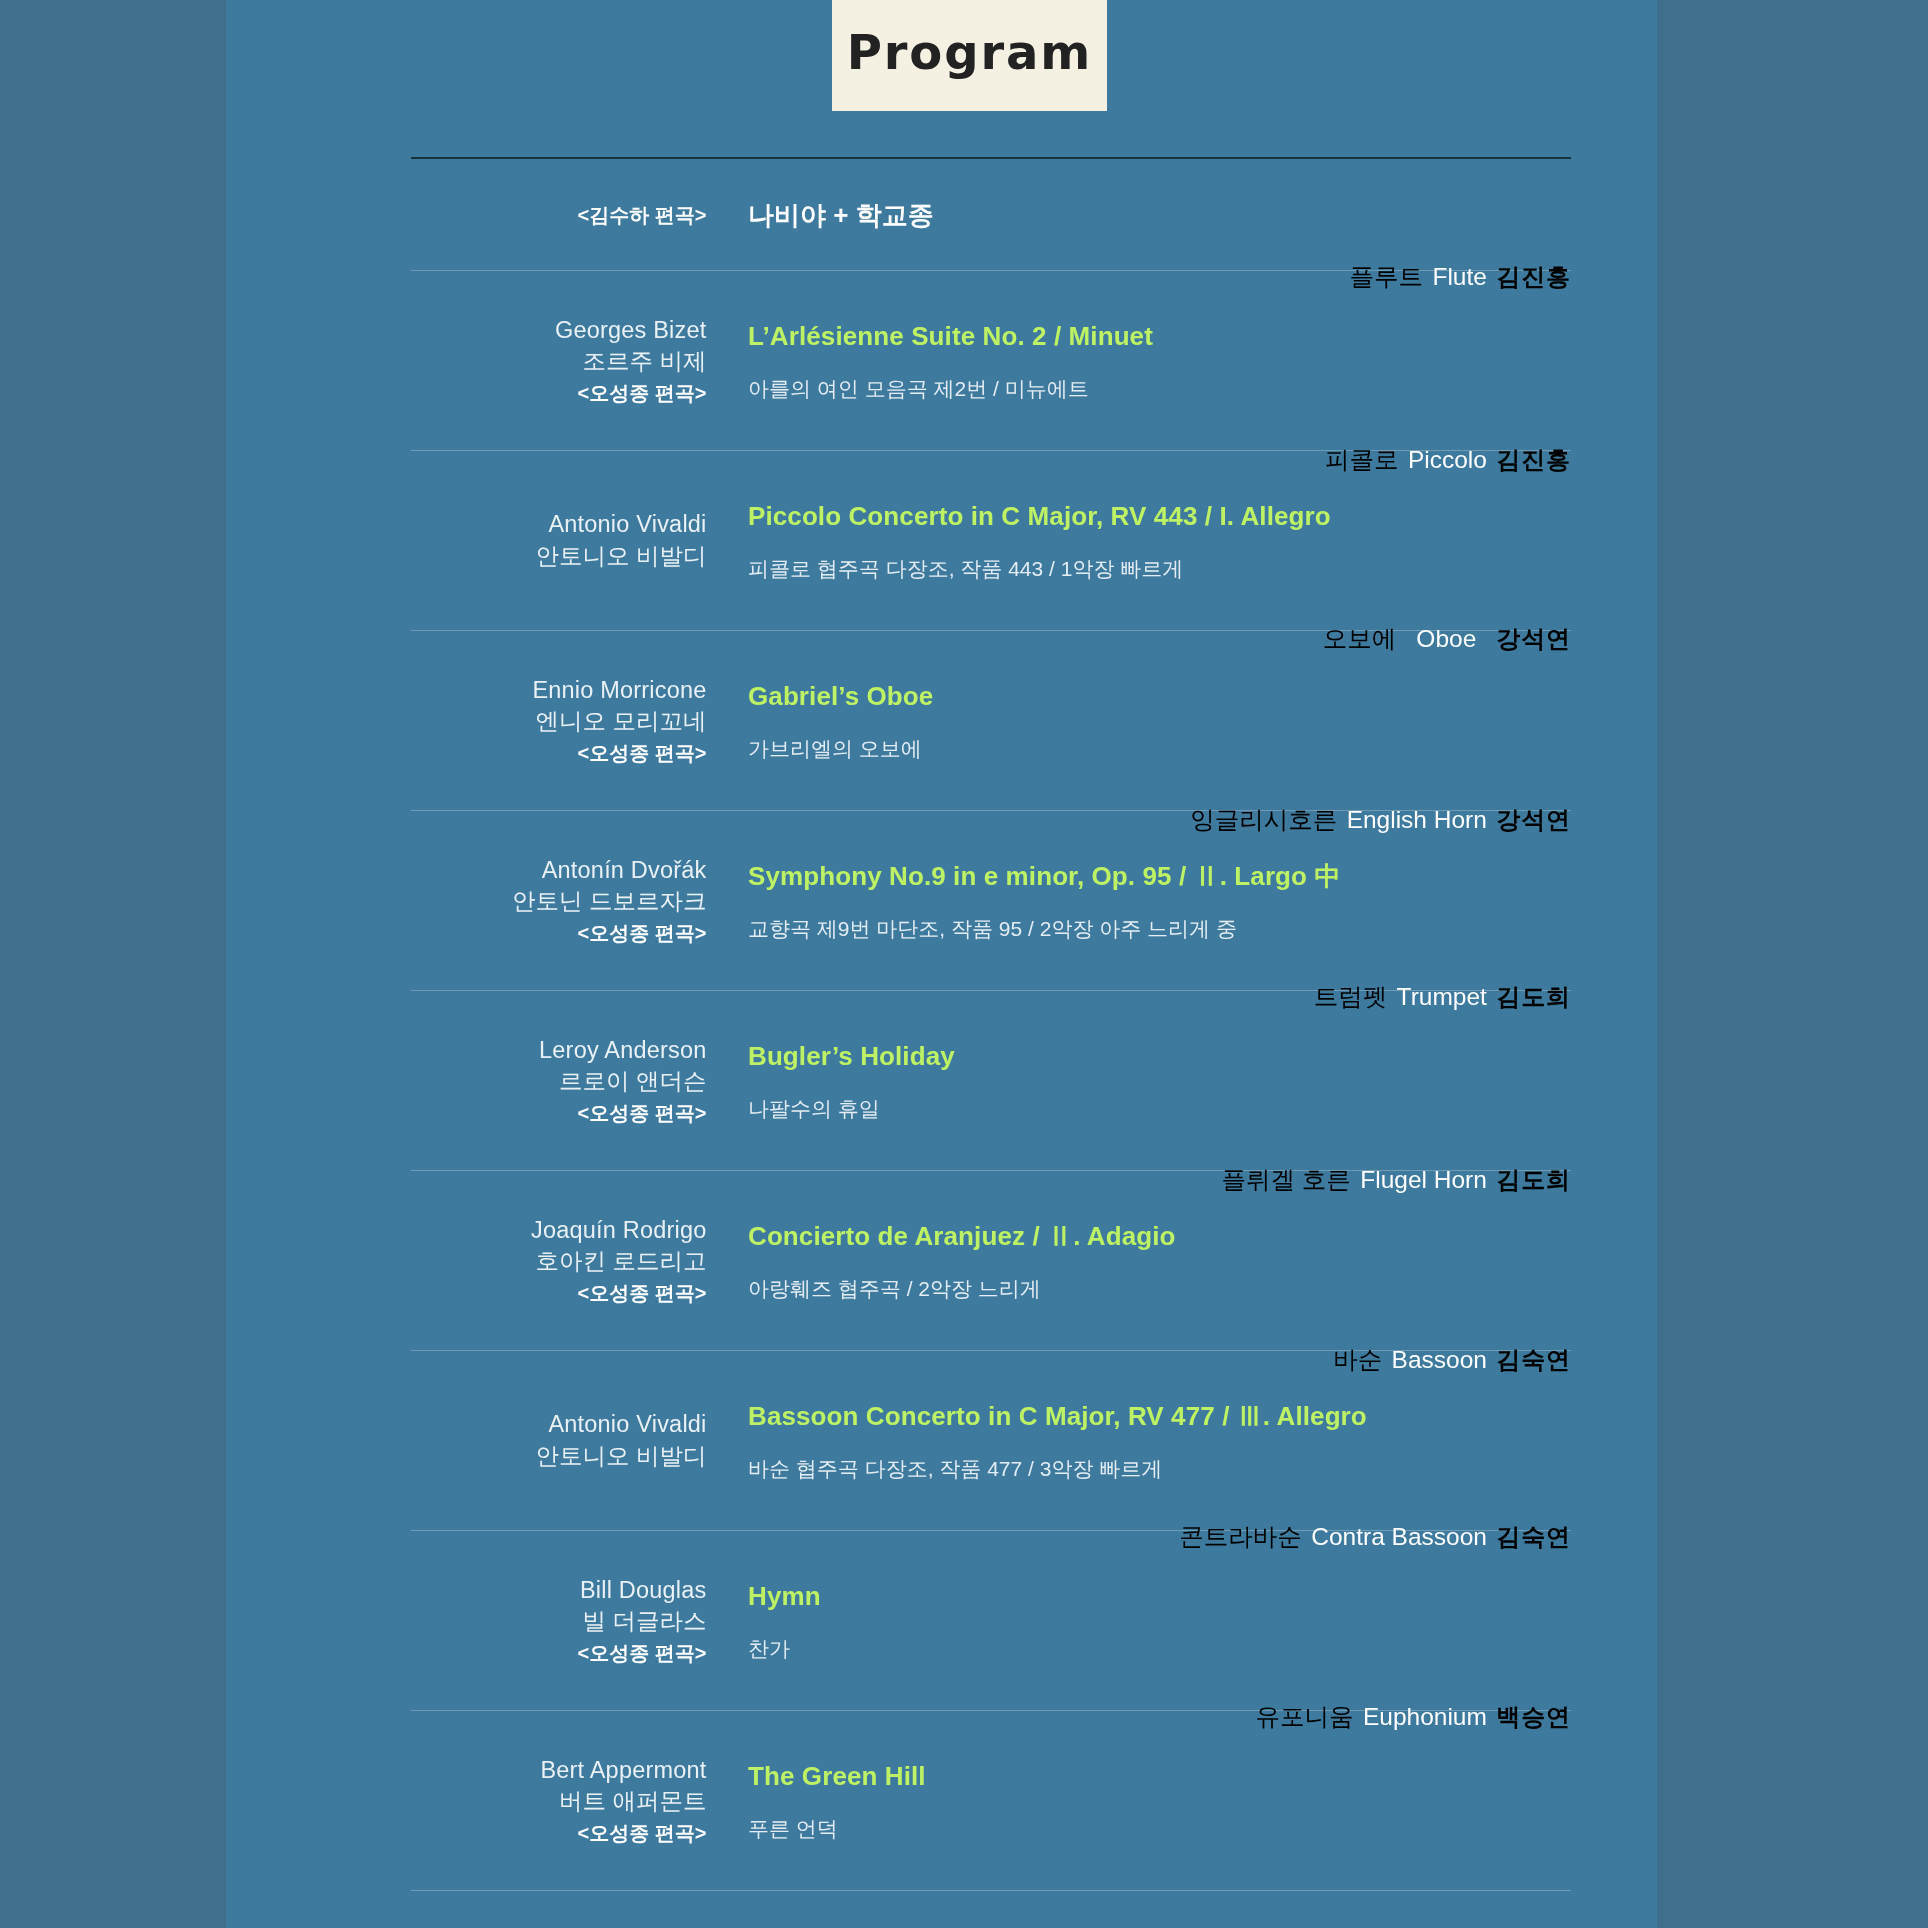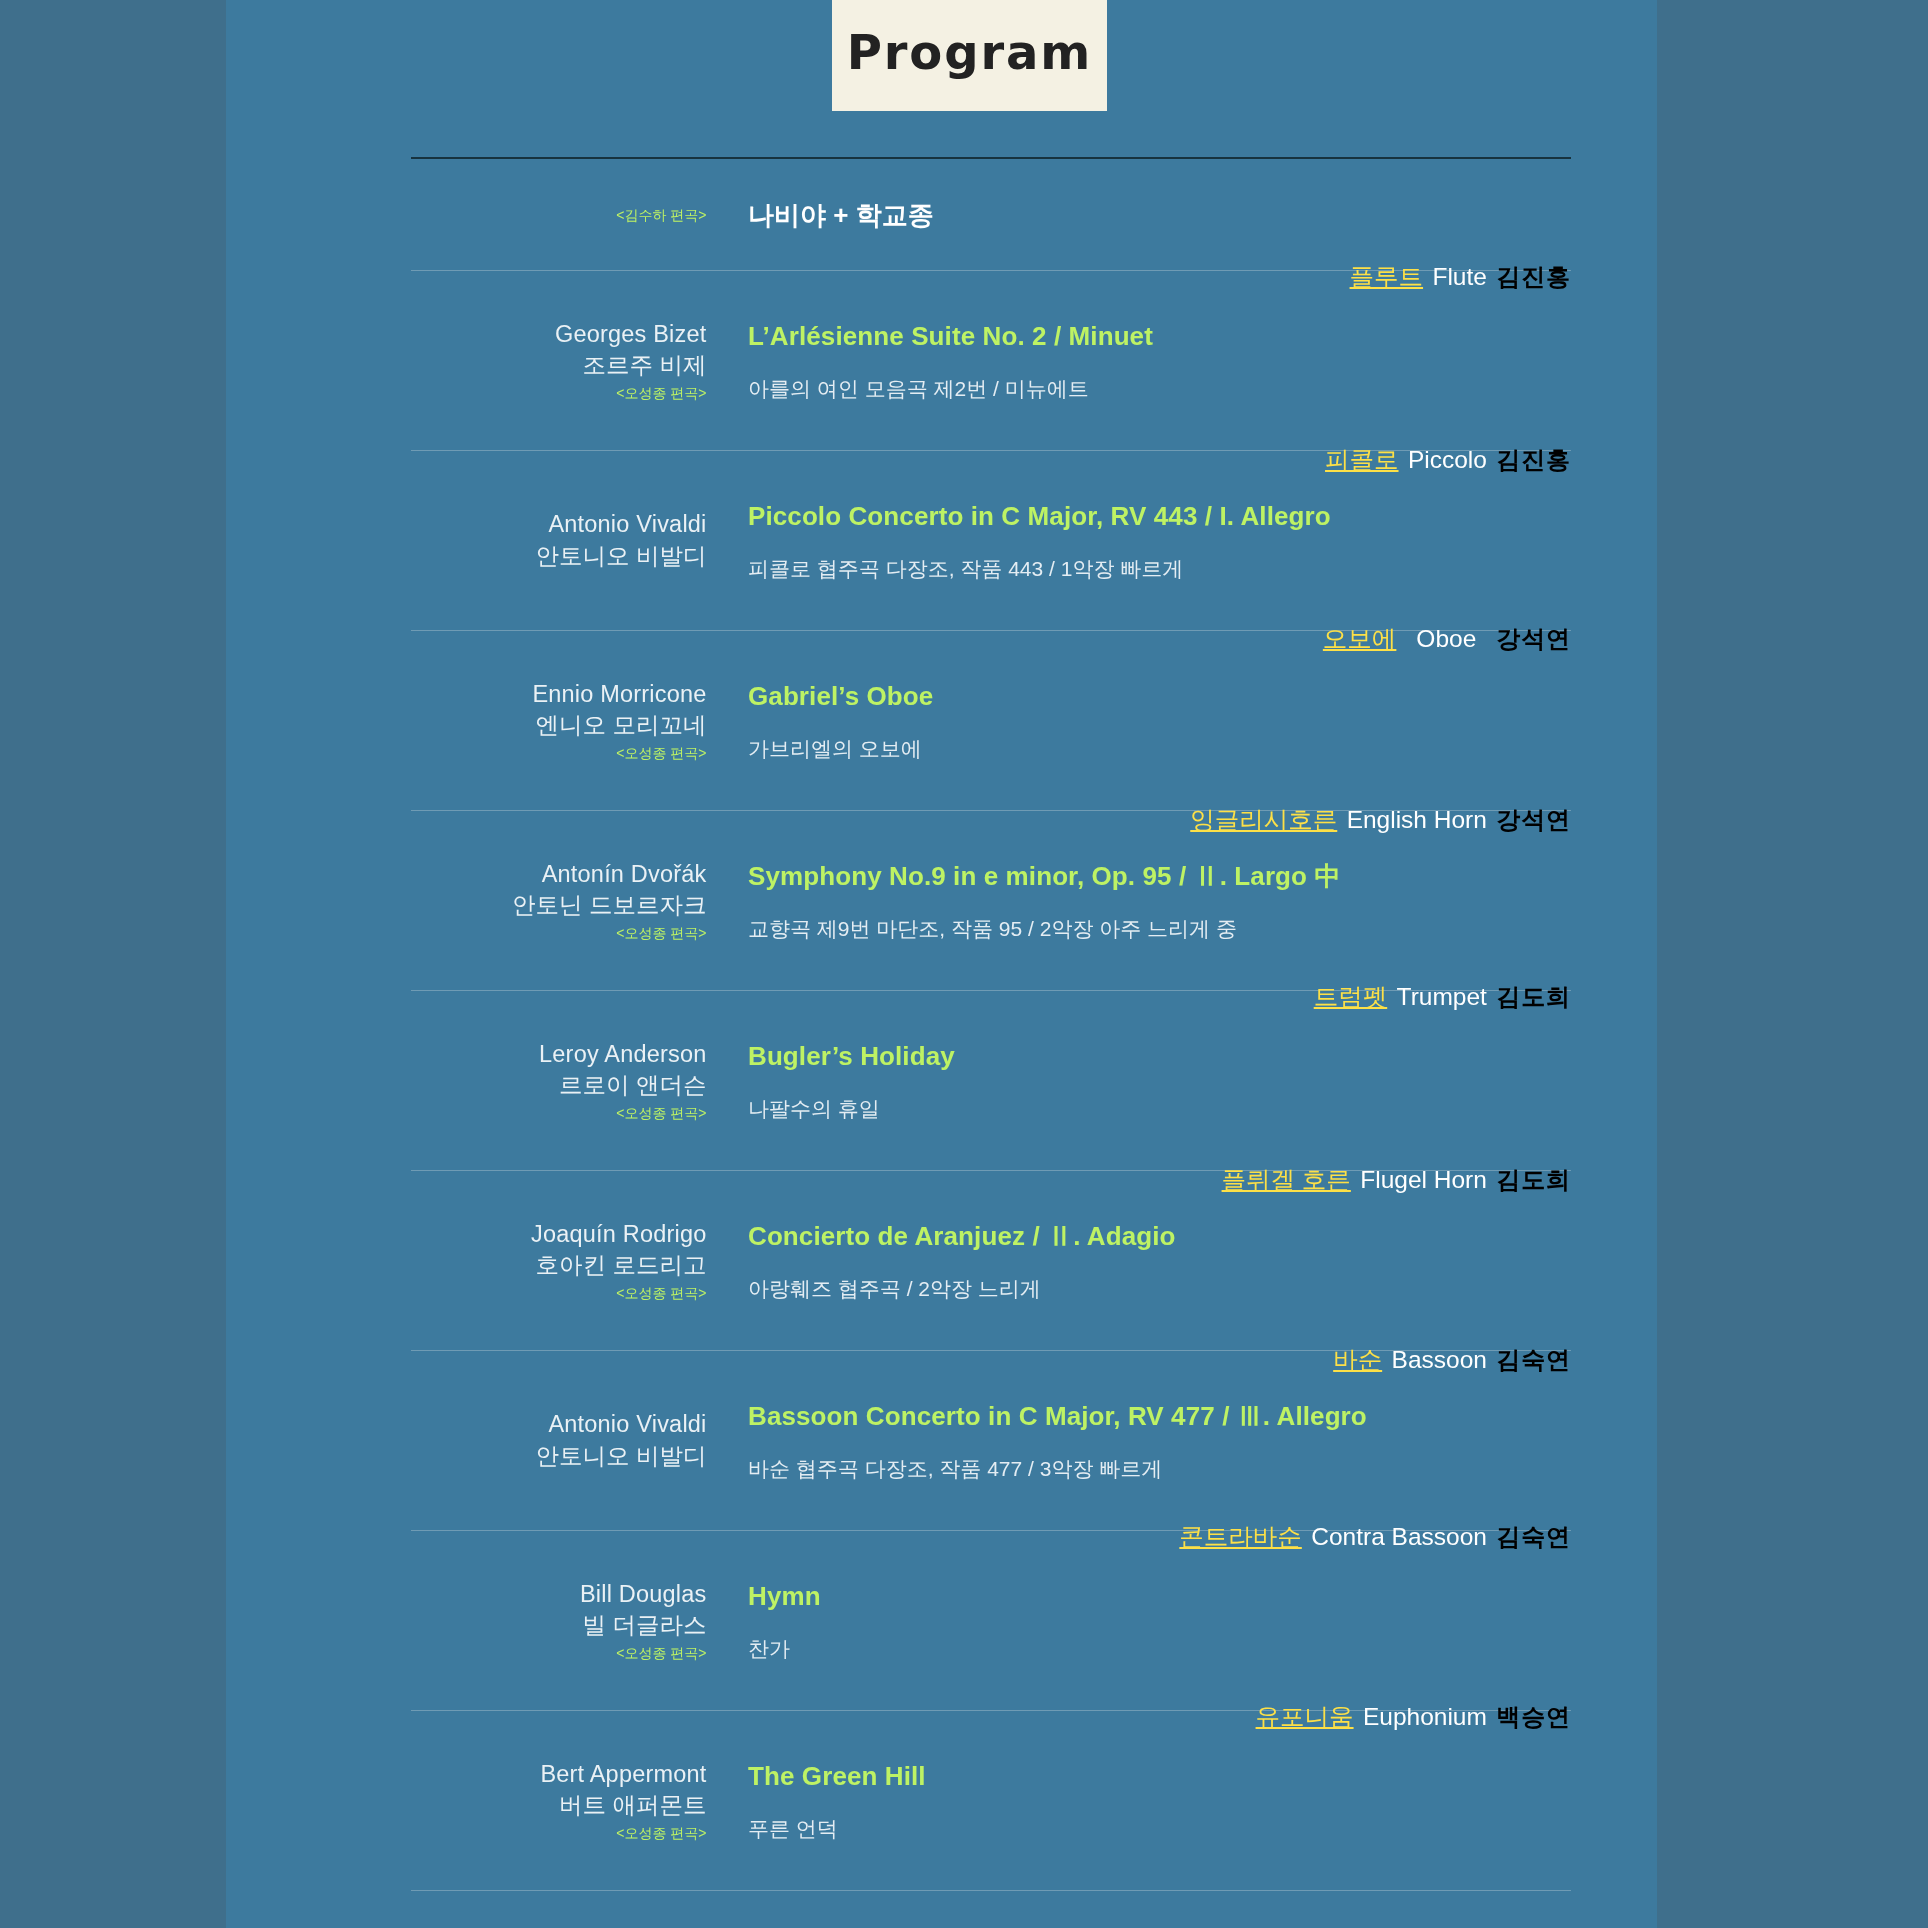--- a/index.html
+++ b/index.html
@@ -91,23 +91,23 @@
     font-weight: 400;
     color: #eaf1f5;
     letter-spacing: 0.2px;
   }
   .composer-kr {
     font-size: 23.5px;
     font-weight: 400;
     color: #eaf1f5;
   }
   .arranger {
-    font-size: 14px;
-    color: #bef264;
-    font-weight: 400;
+    font-size: 20px;
+    color: #ffffff;
+    font-weight: 700;
     margin-top: 1.9px;
   }
   .col-work {
     flex: 1 1 auto;
     padding-left: 17px;
     box-sizing: border-box;
     position: relative;
     padding-top: 1.9px;
   }
   .work-en {
@@ -127,23 +127,22 @@
     position: absolute;
     right: 0;
     top: 0;
     display: flex;
     align-items: baseline;
     gap: 9.4px;
     white-space: nowrap;
   }
   .inst-kr {
     font-size: 24.5px;
-    color: #fde047;
-    font-weight: 400;
-    text-decoration: underline;
+    color: #000000;
+    font-weight: 400;
   }
   .inst-en {
     font-size: 24.5px;
     color: #ffffff;
     font-weight: 400;
   }
   .player {
     font-size: 24px;
     color: #000000;
     font-weight: 700;

